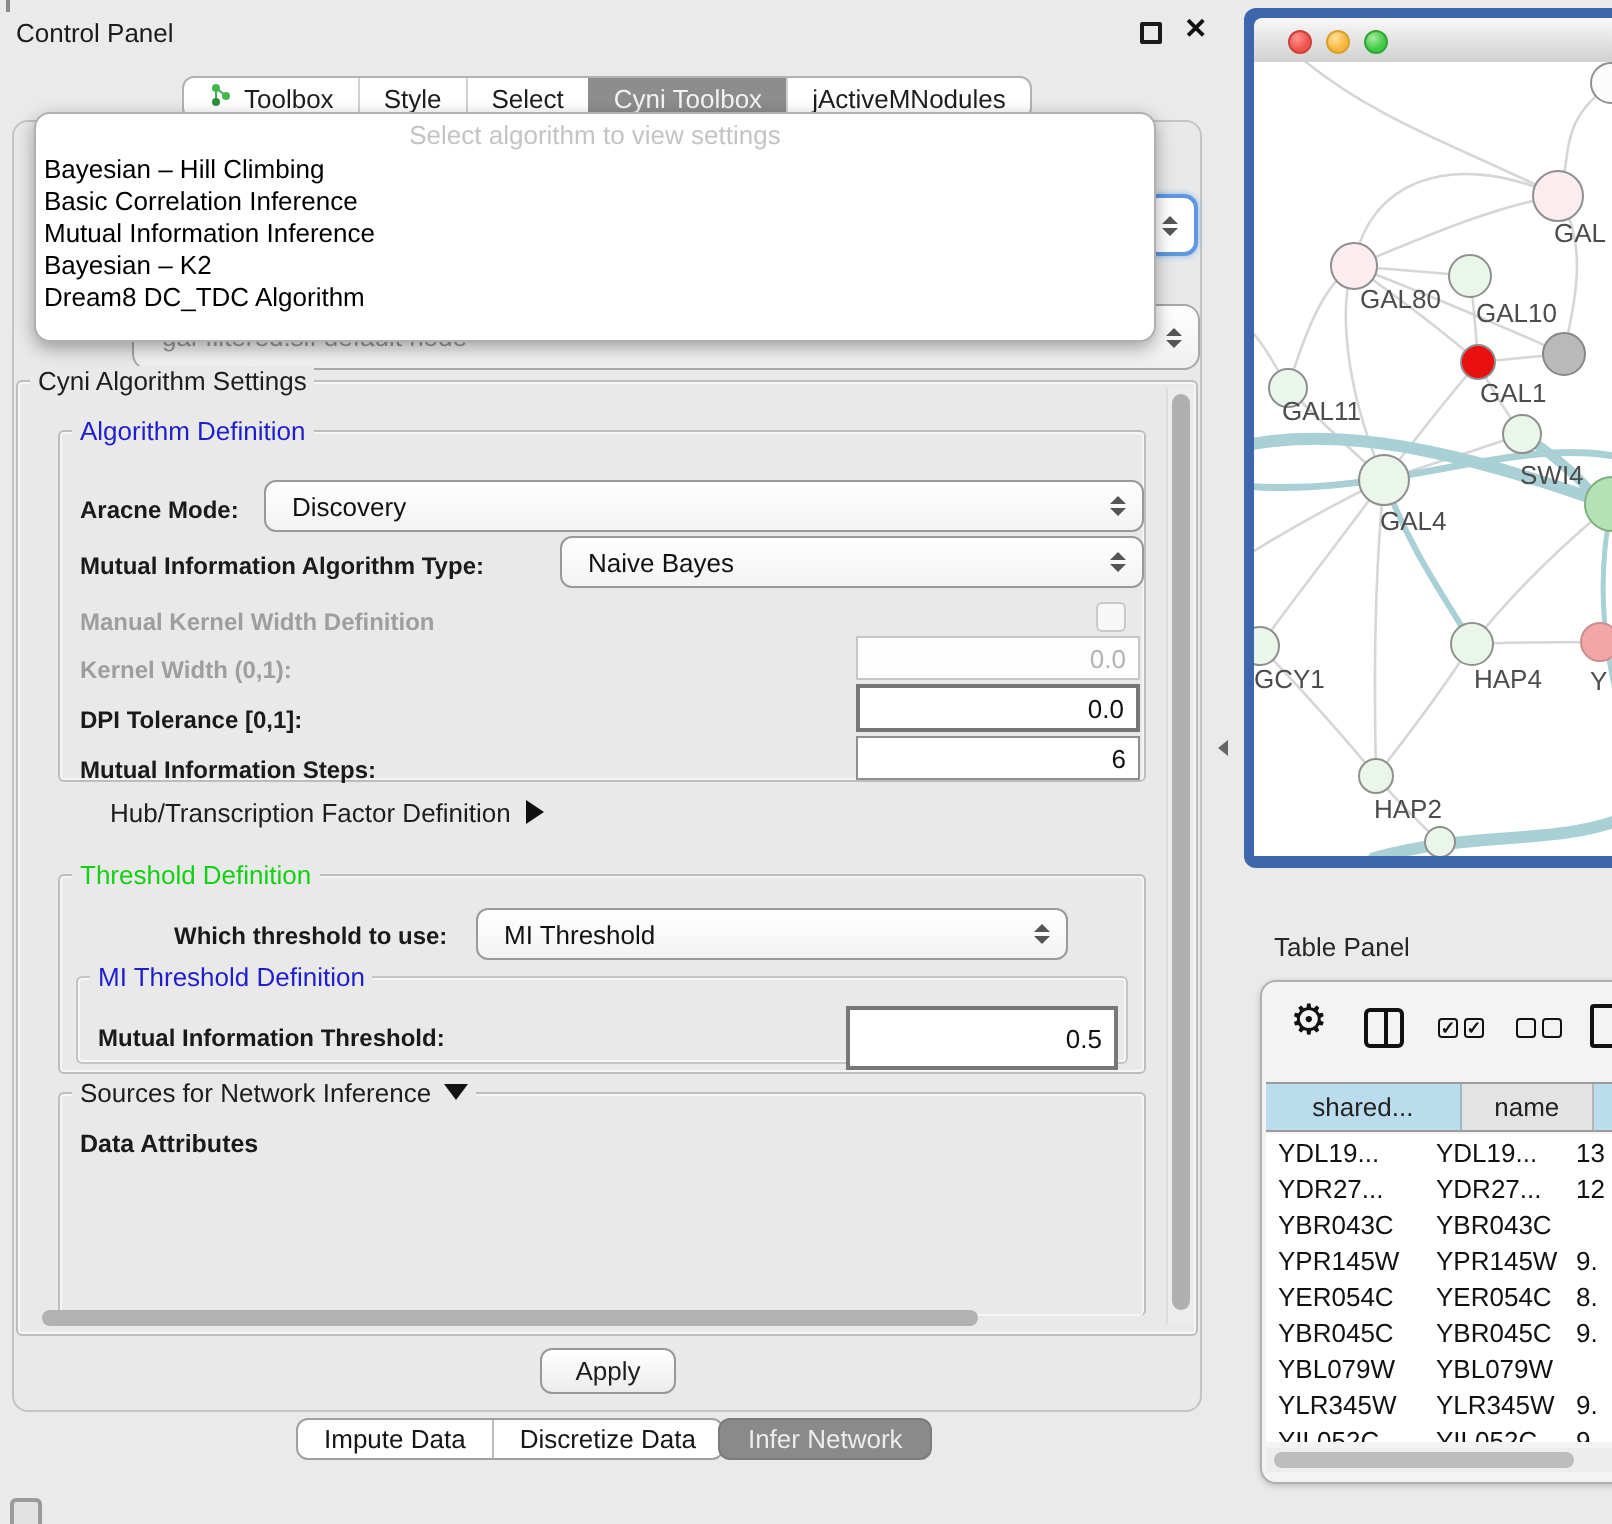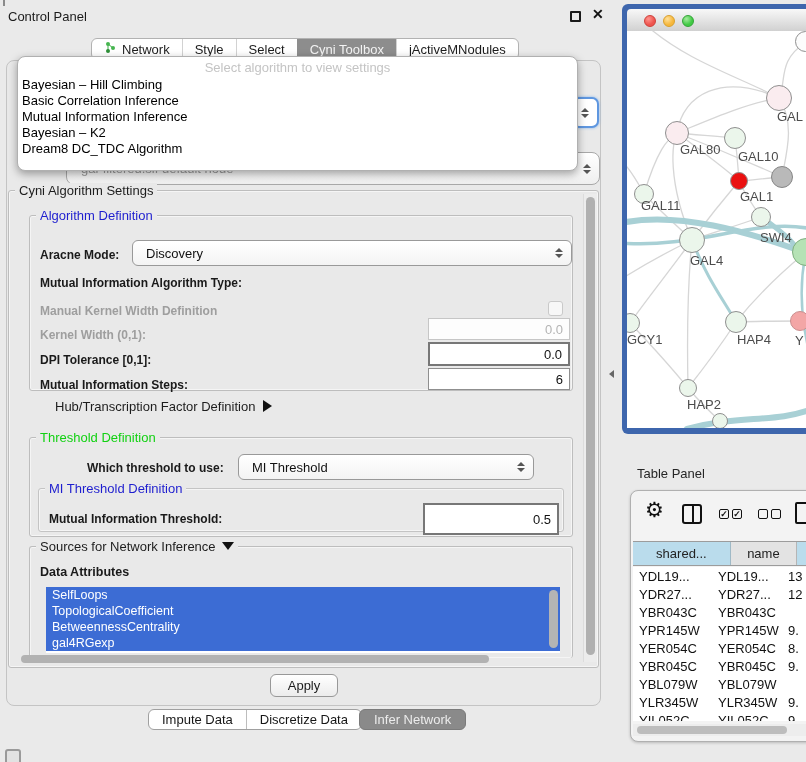--- a/index.html
+++ b/index.html
@@ -162,21 +162,21 @@
     <div class="tab">
       <span class="net-ico">
         <svg width="13" height="13" viewBox="0 0 13 13">
             <line x1="4" y1="3" x2="9" y2="7" stroke="#3fae49" stroke-width="1"></line>
             <line x1="4" y1="3" x2="4" y2="10" stroke="#3fae49" stroke-width="1"></line>
             <circle cx="4" cy="3" r="2" fill="#45b54f"></circle>
             <circle cx="9" cy="7" r="2" fill="#45b54f"></circle>
             <circle cx="4" cy="10" r="2" fill="#2e8f38"></circle>
           </svg>
       </span>
-      <span>Network</span>
+      <span>Toolbox</span>
     </div>
     <div class="tab">
         <span>Style</span>
       </div>
     <div class="tab">
         <span>Select</span>
       </div>
     <div class="tab sel">
         <span>Cyni Toolbox</span>
       </div>
@@ -220,20 +220,27 @@
       <span class="lbl" style="left:10px; top:32px;">Aracne Mode:</span>
       <div class="combo" style="left:102px; top:24px; width:440px; height:26px;">
         <span>Discovery</span>
         <div class="spin">
             <i class="up"></i>
             <i class="dn"></i>
           </div>
       </div>
 
       <span class="lbl" style="left:10px; top:60px;">Mutual Information Algorithm Type:</span>
+      <div class="combo" style="left:250px; top:52px; width:292px; height:26px;">
+        <span>Naive Bayes</span>
+        <div class="spin">
+            <i class="up"></i>
+            <i class="dn"></i>
+          </div>
+      </div>
 
       <span class="lbl dis" style="left:10px; top:88px;">Manual Kernel Width Definition</span>
       <div class="checkbox" style="left:518px; top:85px;"></div>
 
       <span class="lbl dis" style="left:10px; top:112px;">Kernel Width (0,1):</span>
       <div class="field dis" style="left:398px; top:102px; width:142px; height:22px;">
         <span>0.0</span>
       </div>
 
       <span class="lbl" style="left:10px; top:137px;">DPI Tolerance [0,1]:</span>
@@ -268,29 +275,20 @@
         <span class="lbl" style="left:10px; top:23px;">Mutual Information Threshold:</span>
         <div class="field strong" style="left:384px; top:14px; width:136px; height:32px;">
           <span>0.5</span>
         </div>
       </div>
     </div>
 
     <div class="grp" style="left:20px; top:355px; width:544px; height:112px; border-bottom:none;">
       <span class="grp-title t-black"><span>Sources for Network Inference</span><span class="tri-down"></span></span>
       <span class="lbl" style="left:10px; top:18px; font-size:12.5px;">Data Attributes</span>
-      <div class="attr-list">
-        <div class="attr-item">SelfLoops</div>
-        <div class="attr-item">TopologicalCoefficient</div>
-        <div class="attr-item">BetweennessCentrality</div>
-        <div class="attr-item">gal4RGexp</div>
-        <div class="list-vscroll">
-            <div class="thumb"></div>
-          </div>
-      </div>
     </div>
 
     <div class="set-vscroll">
         <div class="thumb"></div>
       </div>
     <div class="set-hscroll">
         <div class="thumb"></div>
       </div>
   </div>
 

